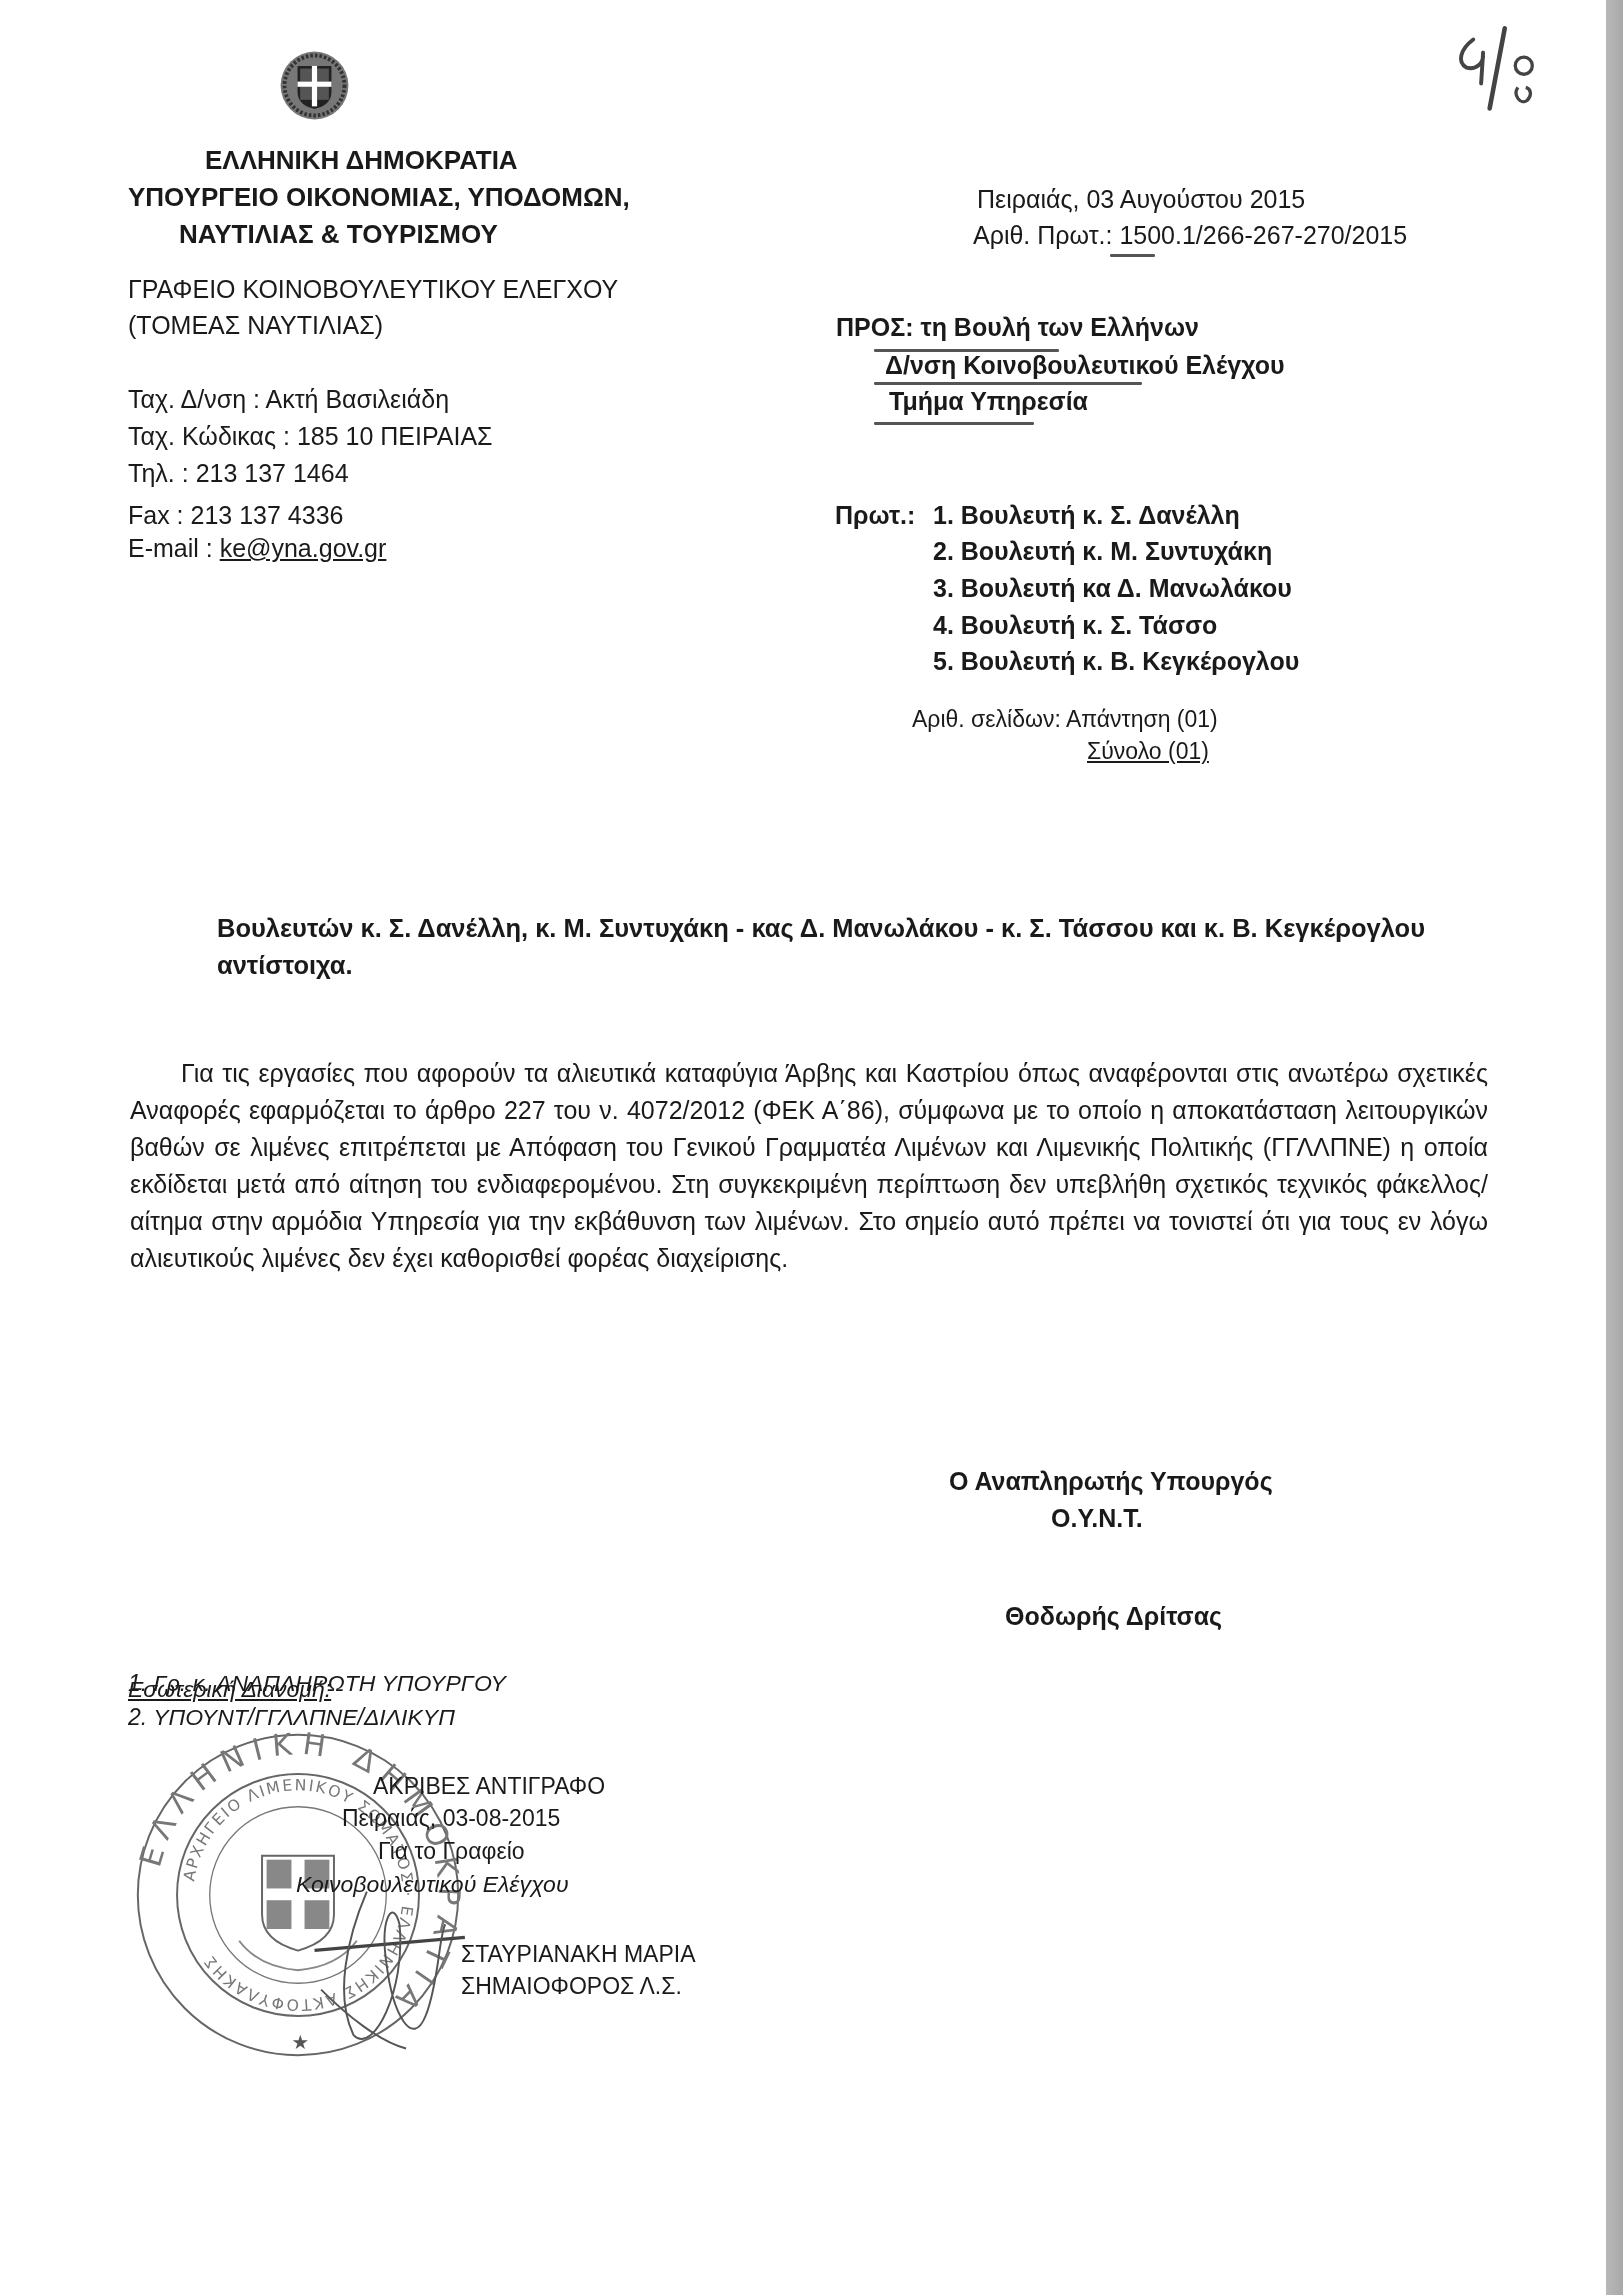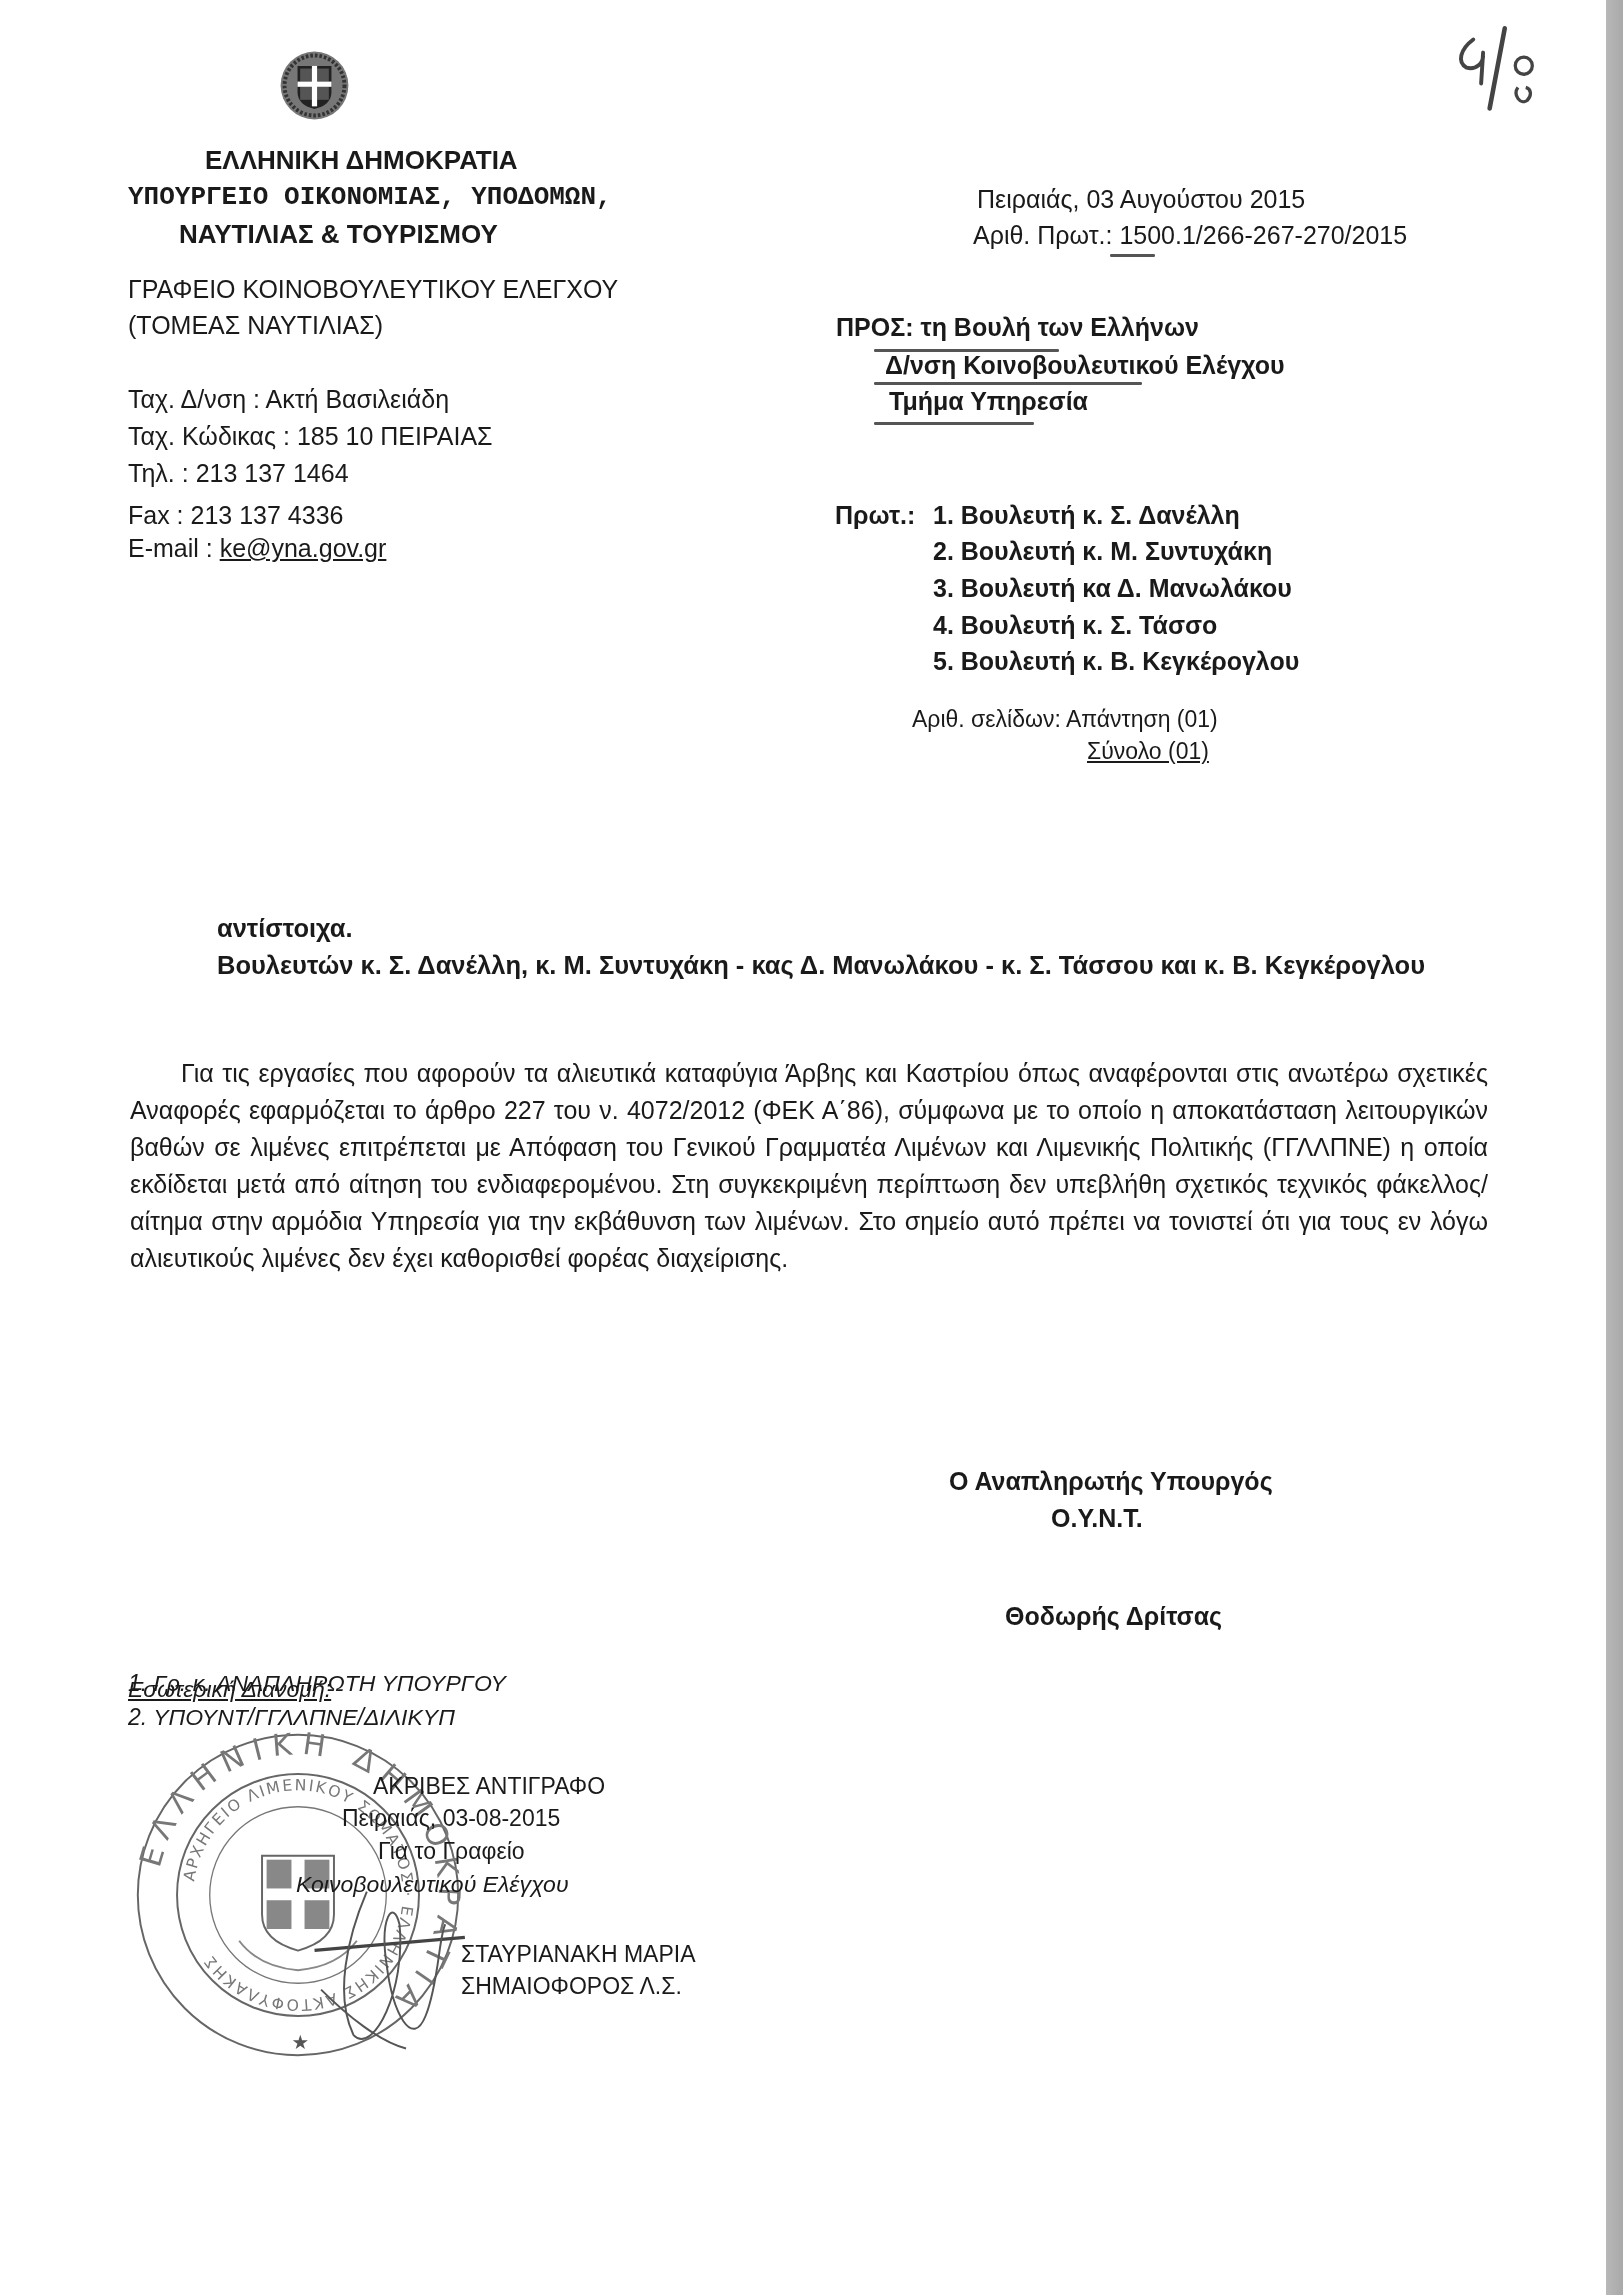--- a/index.html
+++ b/index.html
@@ -60,21 +60,21 @@
     <rect x="34" y="30" width="18" height="20" fill="#555"></rect>
     <rect x="60" y="30" width="18" height="20" fill="#555"></rect>
     <rect x="34" y="58" width="18" height="20" fill="#555"></rect>
     <rect x="60" y="58" width="18" height="20" fill="#555"></rect>
     <rect x="52" y="26" width="8" height="62" fill="#fff"></rect>
     <rect x="30" y="50" width="52" height="8" fill="#fff"></rect>
   </svg>
 </div>
 
 <div class="abs hdr" style="left:205px; top:145px;">ΕΛΛΗΝΙΚΗ ΔΗΜΟΚΡΑΤΙΑ</div>
-<div class="abs hdr" style="left:128px; top:182px;font-family:Liberation Mono, monospace;">ΥΠΟΥΡΓΕΙΟ ΟΙΚΟΝΟΜΙΑΣ, ΥΠΟΔΟΜΩΝ,</div>
+<div class="abs hdr" style="left:128px; top:182px;">ΥΠΟΥΡΓΕΙΟ ΟΙΚΟΝΟΜΙΑΣ, ΥΠΟΔΟΜΩΝ,</div>
 <div class="abs hdr" style="left:179px; top:219px;">ΝΑΥΤΙΛΙΑΣ &amp; ΤΟΥΡΙΣΜΟΥ</div>
 
 <div class="abs norm" style="left:128px; top:275px;">ΓΡΑΦΕΙΟ ΚΟΙΝΟΒΟΥΛΕΥΤΙΚΟΥ ΕΛΕΓΧΟΥ</div>
 <div class="abs norm" style="left:128px; top:311px;">(ΤΟΜΕΑΣ ΝΑΥΤΙΛΙΑΣ)</div>
 
 <div class="abs norm" style="left:128px; top:385px;">Ταχ. Δ/νση : Ακτή Βασιλειάδη</div>
 <div class="abs norm" style="left:128px; top:422px;">Ταχ. Κώδικας : 185 10 ΠΕΙΡΑΙΑΣ</div>
 <div class="abs norm" style="left:128px; top:459px;">Τηλ. : 213 137 1464</div>
 <div class="abs norm" style="left:128px; top:501px;">Fax  : 213 137 4336</div>
 <div class="abs norm" style="left:128px; top:534px;">
@@ -99,22 +99,22 @@
 <div class="abs norm bold" style="left:933px; top:501px;">1. Βουλευτή κ. Σ. Δανέλλη</div>
 <div class="abs norm bold" style="left:933px; top:537px;">2. Βουλευτή κ. Μ. Συντυχάκη</div>
 <div class="abs norm bold" style="left:933px; top:574px;">3. Βουλευτή κα Δ. Μανωλάκου</div>
 <div class="abs norm bold" style="left:933px; top:611px;">4. Βουλευτή κ. Σ. Τάσσο</div>
 <div class="abs norm bold" style="left:933px; top:647px;">5. Βουλευτή κ. Β. Κεγκέρογλου</div>
 
 <div class="abs" style="left:912px; top:706px; font-size:23px;">Αριθ. σελίδων: Απάντηση (01)</div>
 <div class="abs" style="left:1087px; top:738px; font-size:23px;text-decoration:underline;">Σύνολο (01)</div>
 
 <div class="subject">
+  <span class="cont">Βουλευτών κ. Σ. Δανέλλη, κ. Μ. Συντυχάκη - κας Δ. Μανωλάκου - κ. Σ. Τάσσου και κ. Β. Κεγκέρογλου</span>
   <span class="cont">αντίστοιχα.</span>
-  <span class="cont">Βουλευτών κ. Σ. Δανέλλη, κ. Μ. Συντυχάκη - κας Δ. Μανωλάκου - κ. Σ. Τάσσου και κ. Β. Κεγκέρογλου</span>
 </div>
 
 <div class="body-text">
   <p>Για τις εργασίες που αφορούν τα αλιευτικά καταφύγια Άρβης και Καστρίου όπως αναφέρονται στις ανωτέρω σχετικές Αναφορές εφαρμόζεται το άρθρο 227 του ν. 4072/2012 (ΦΕΚ Α΄86), σύμφωνα με το οποίο η αποκατάσταση λειτουργικών βαθών σε λιμένες επιτρέπεται με Απόφαση του Γενικού Γραμματέα Λιμένων και Λιμενικής Πολιτικής (ΓΓΛΛΠΝΕ) η οποία εκδίδεται μετά από αίτηση του ενδιαφερομένου. Στη συγκεκριμένη περίπτωση δεν υπεβλήθη σχετικός τεχνικός φάκελλος/αίτημα στην αρμόδια Υπηρεσία για την εκβάθυνση των λιμένων. Στο σημείο αυτό πρέπει να τονιστεί ότι για τους εν λόγω αλιευτικούς λιμένες δεν έχει καθορισθεί φορέας διαχείρισης.</p>
 </div>
 
 <div class="abs norm bold" style="left:949px; top:1467px;">Ο Αναπληρωτής Υπουργός</div>
 <div class="abs norm bold" style="left:1051px; top:1504px;">Ο.Υ.Ν.Τ.</div>
 <div class="abs norm bold" style="left:1005px; top:1602px;">Θοδωρής Δρίτσας</div>
 

